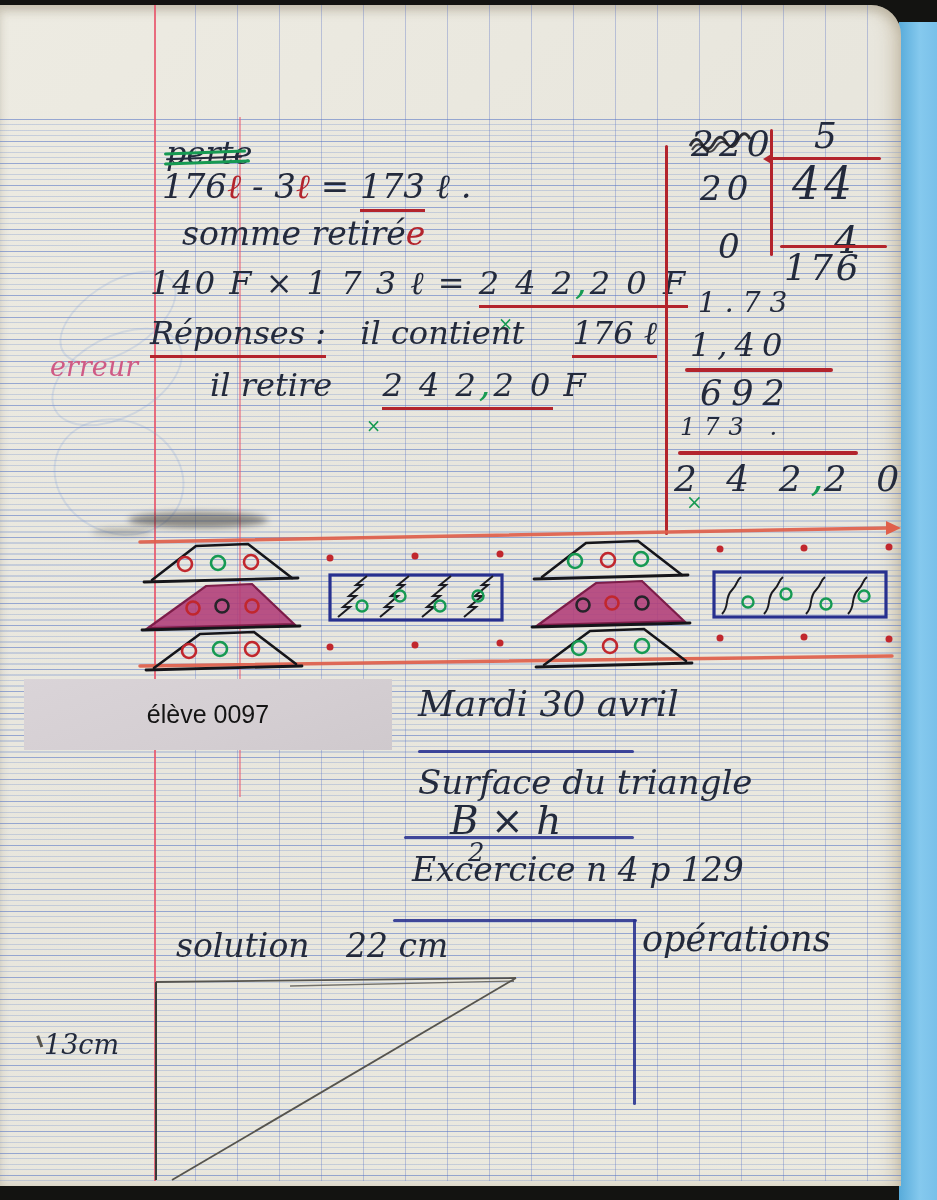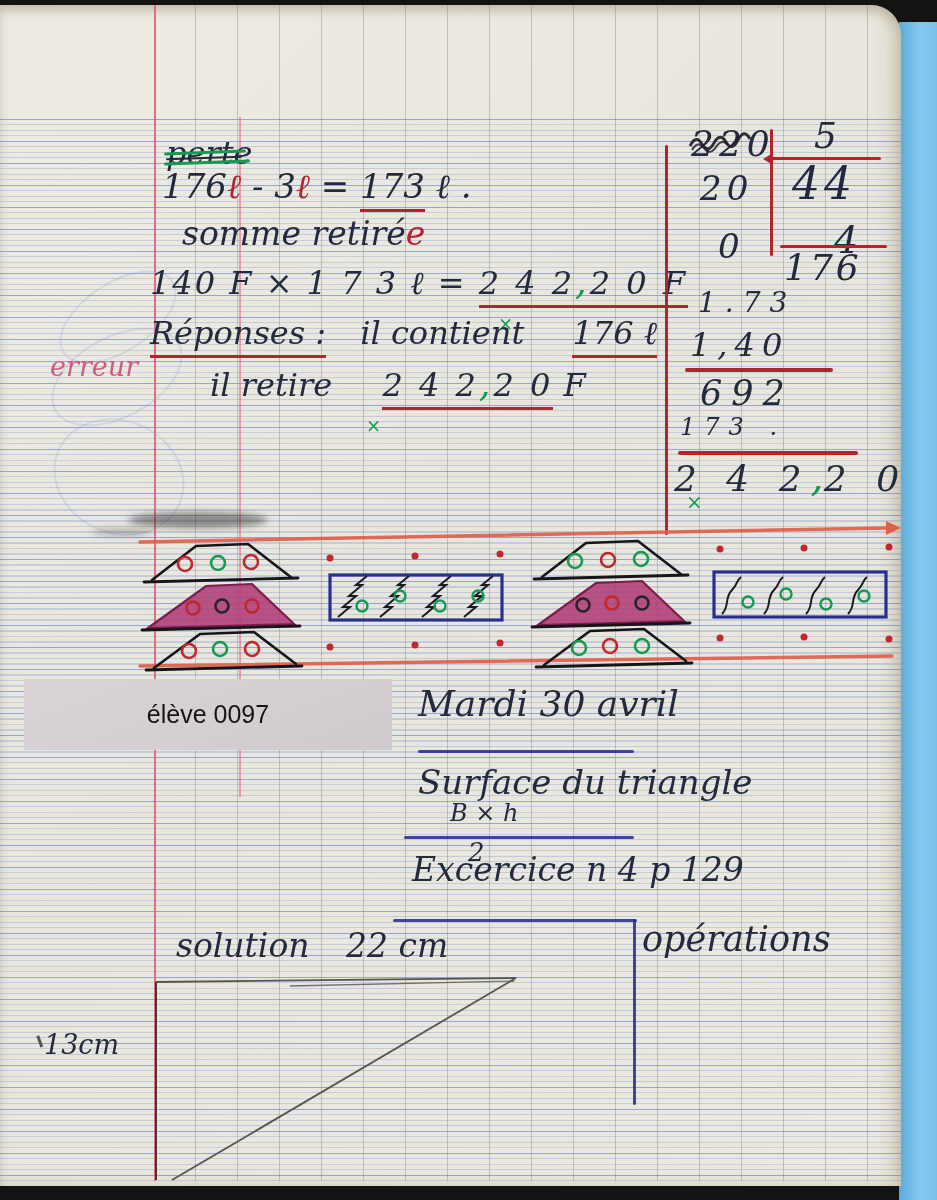--- a/index.html
+++ b/index.html
@@ -217,21 +217,21 @@
   </div>
 
   <div class="hw" style="left:418px;top:684px;font-size:36px;">
     <span>Mardi 30 avril</span>
   </div>
   <div class="nbar" style="left:418px;top:750px;width:216px;height:3px;"></div>
 
   <div class="hw" style="left:418px;top:764px;font-size:34px;">
     <span>Surface du triangle</span>
   </div>
-  <div class="hw" style="left:450px;top:800px;font-size:24px;">
+  <div class="hw" style="left:450px;top:800px;font-size:39px;">
     <span>B × h</span>
   </div>
   <div class="nbar" style="left:404px;top:836px;width:230px;height:3px;"></div>
   <div class="hw" style="left:468px;top:838px;font-size:26px;">
     <span>2</span>
   </div>
   <div class="hw" style="left:412px;top:852px;font-size:33px;">
     <span>Excercice n 4 p 129</span>
   </div>
 

